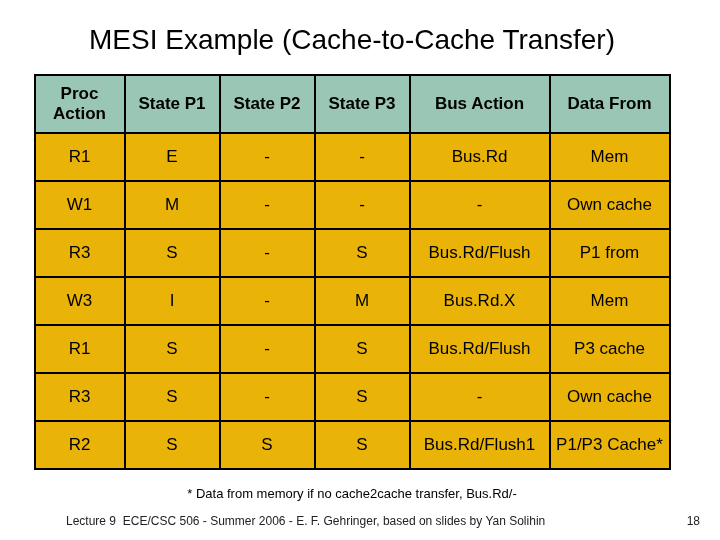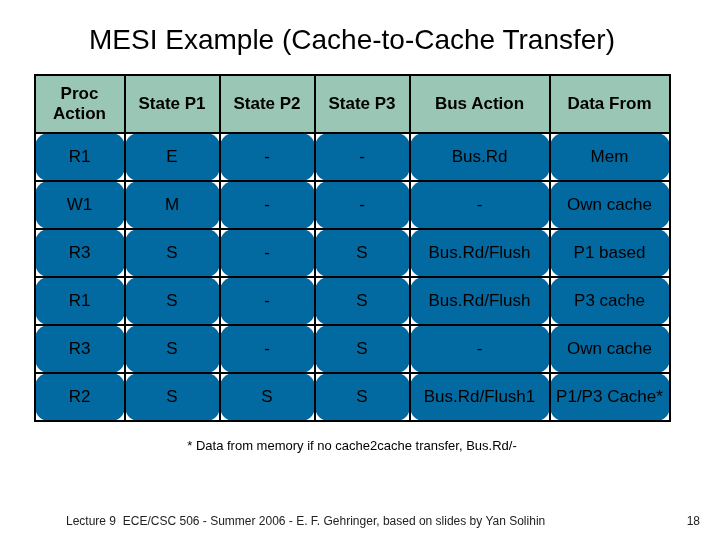--- a/index.html
+++ b/index.html
@@ -37,22 +37,21 @@
     vertical-align: middle;
     font-size: 17px;
     padding: 8px 4px;
     height: 30px;
   }
   table.mesi th {
     background: #9ac6b5;
     font-weight: bold;
   }
   table.mesi td {
-    background: #0369a1;
-    border-radius: 14px;
+    background: #eab308;
   }
   .col-proc  { width: 90px; }
   .col-p1    { width: 95px; }
   .col-p2    { width: 95px; }
   .col-p3    { width: 95px; }
   .col-bus   { width: 140px; }
   .col-from  { width: 120px; }
   .footnote {
     font-size: 13px;
     text-align: center;
@@ -128,21 +127,29 @@
         <td>-</td>
         <td>-</td>
         <td>Own cache</td>
       </tr>
       <tr>
         <td>R3</td>
         <td>S</td>
         <td>-</td>
         <td>S</td>
         <td>Bus.Rd/Flush</td>
-        <td>P1 based</td>
+        <td>P1 from</td>
+      </tr>
+      <tr>
+        <td>W3</td>
+        <td>I</td>
+        <td>-</td>
+        <td>M</td>
+        <td>Bus.Rd.X</td>
+        <td>Mem</td>
       </tr>
       <tr>
         <td>R1</td>
         <td>S</td>
         <td>-</td>
         <td>S</td>
         <td>Bus.Rd/Flush</td>
         <td>P3 cache</td>
       </tr>
       <tr>

